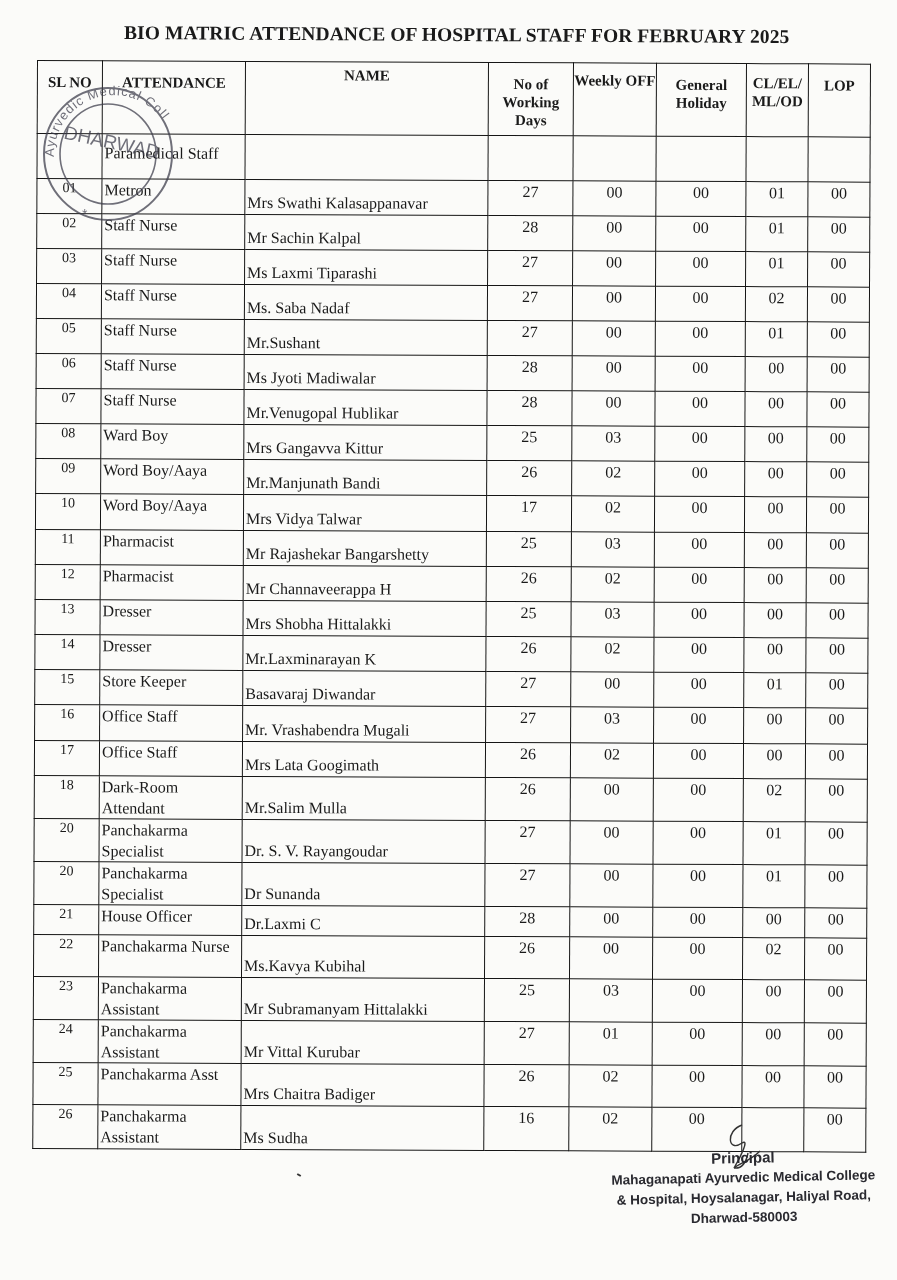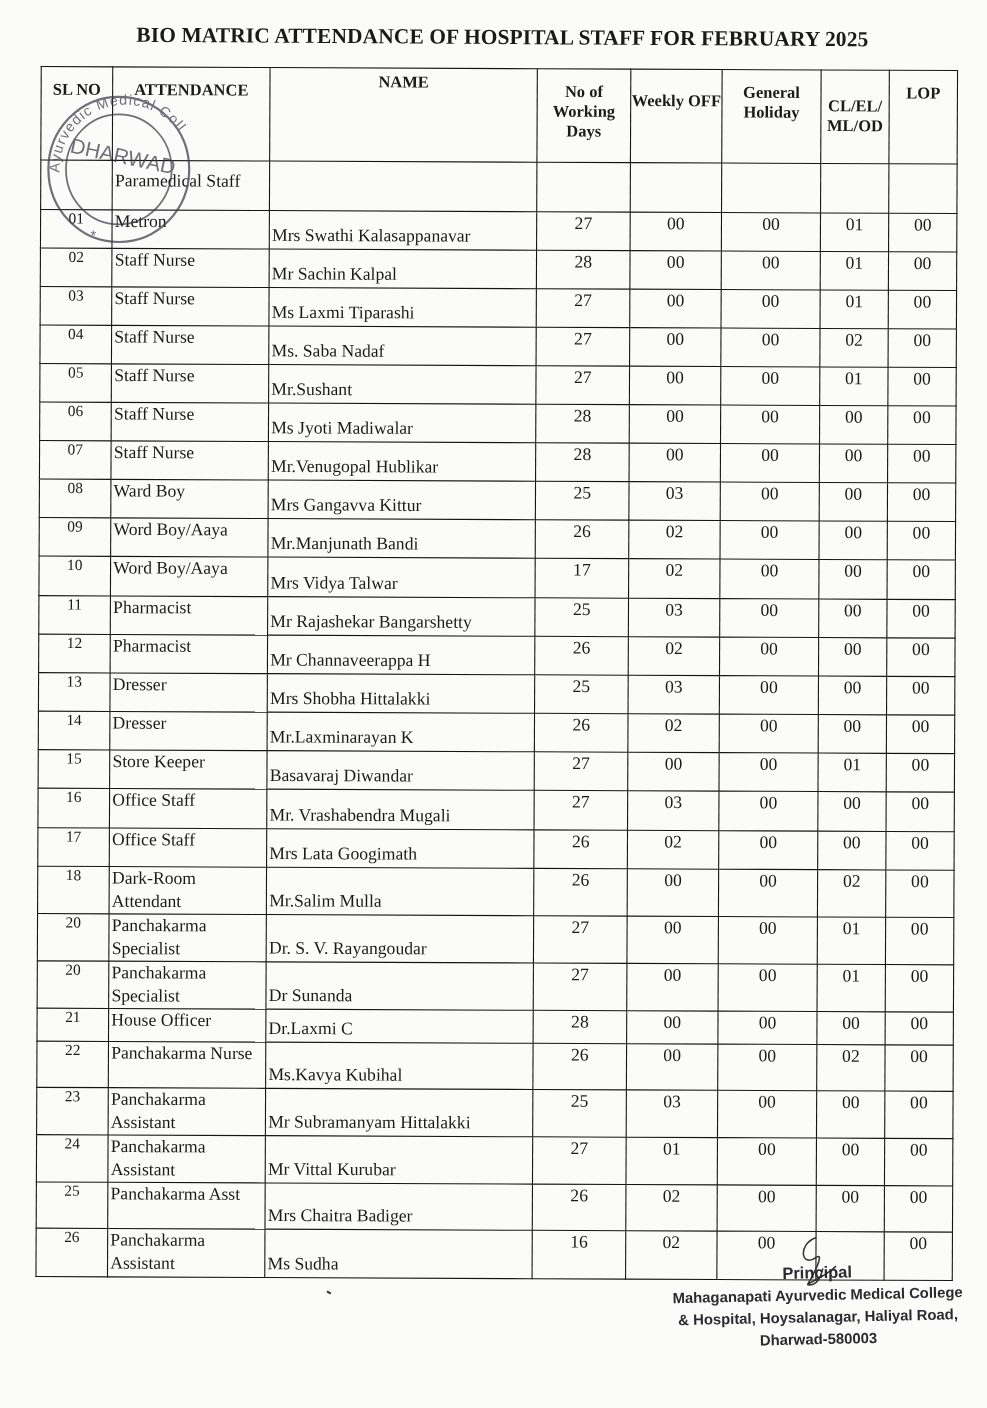--- a/index.html
+++ b/index.html
@@ -55,23 +55,23 @@
         <col class="c-gh">
         <col class="c-cl">
         <col class="c-lop">
     </colgroup>
     <thead>
       <tr style="height:63px">
         <th>SL NO</th>
         <th>ATTENDANCE</th>
         <th class="name-h">NAME</th>
         <th>No of Working Days</th>
-        <th style="padding-top:20px">Weekly OFF</th>
+        <th style="padding-top:8px">Weekly OFF</th>
         <th style="">General Holiday</th>
-        <th style="padding-top:24px">CL/EL/ ML/OD</th>
+        <th style="padding-top:10px">CL/EL/ ML/OD</th>
         <th style="padding-top:12px">LOP</th>
       </tr>
     </thead>
     <tbody id="tbody">
       <tr class="section" style="height:45px">
         <td></td>
         <td class="des">Paramedical Staff</td>
         <td></td>
           <td></td>
           <td></td>

